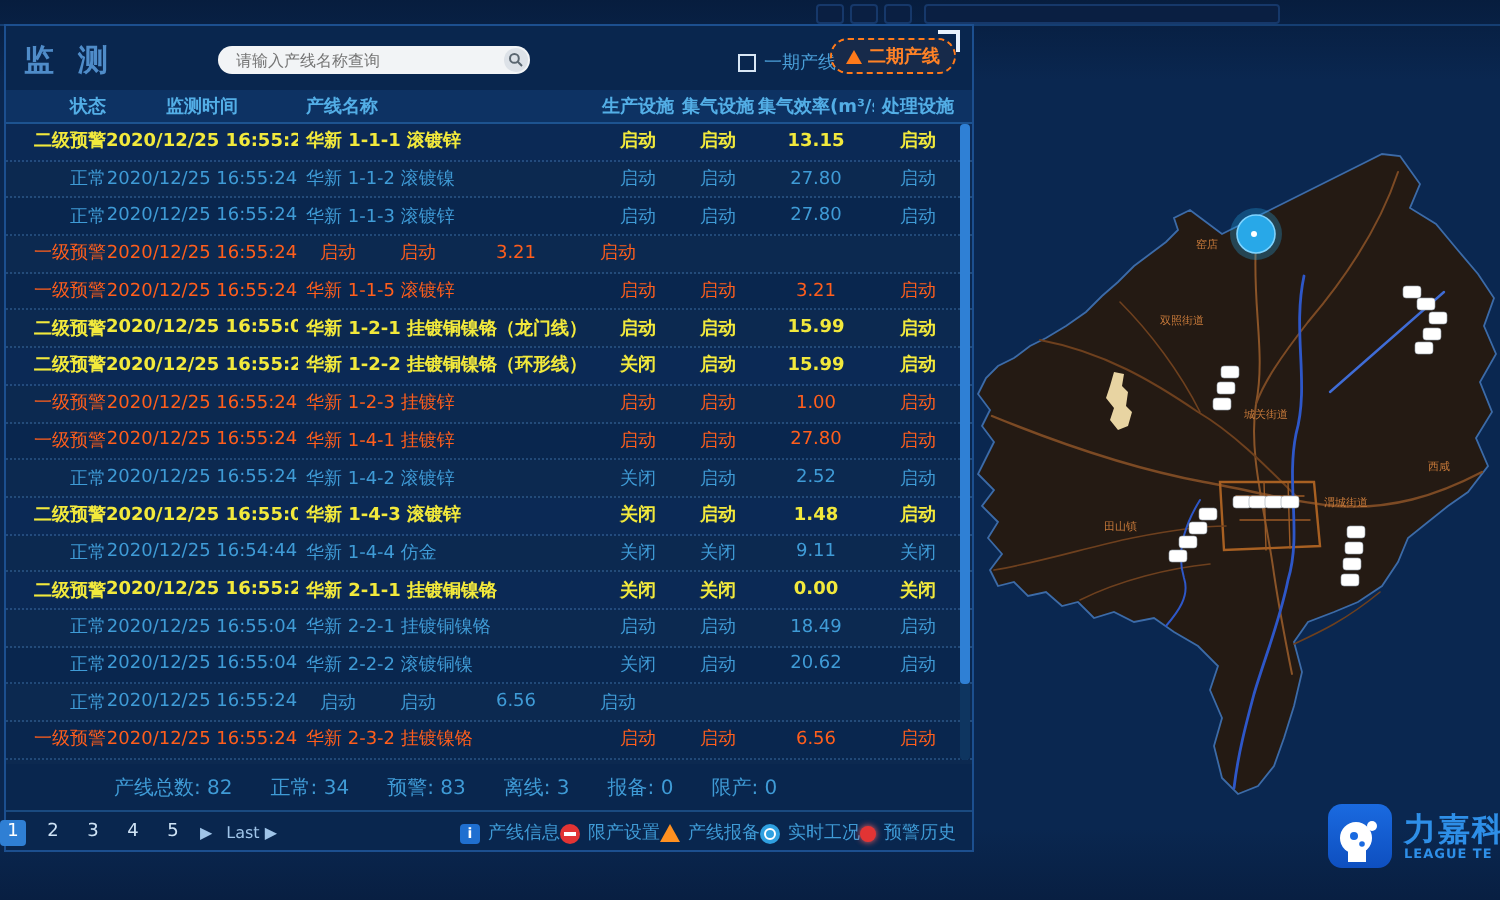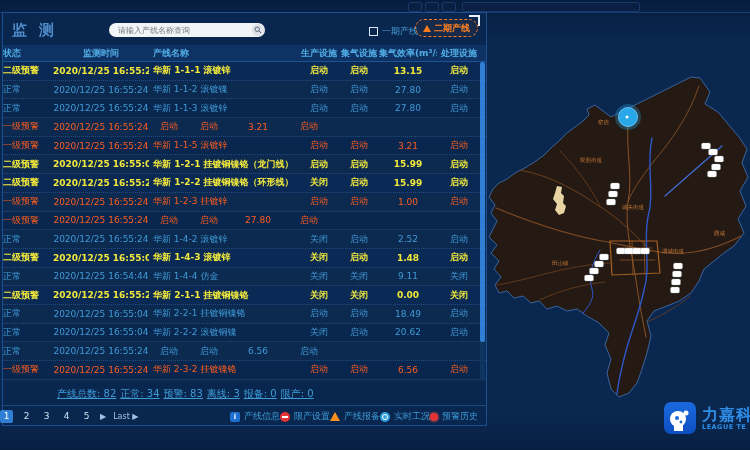--- a/index.html
+++ b/index.html
@@ -27,37 +27,37 @@
   .chk{width:7px;height:7px;border:1px solid #d8e6f5;background:transparent;flex:none;}
   .chklabel{font-size:9px;color:#4a9fd8;}
   .phase2{position:absolute;left:412px;top:6px;height:18px;padding:0 7px;display:flex;align-items:center;gap:3px;
     border:1px dashed #ff7a1a;border-radius:10px;cursor:pointer;background:rgba(255,120,20,.06);box-sizing:border-box;}
   .flagicon{width:0;height:0;border-left:4px solid transparent;border-right:4px solid transparent;border-bottom:7px solid #ff7a1a;}
   .phase2 .lbl{font-size:9px;font-weight:bold;color:#ff8226;}
   
   .thead{display:flex;height:16px;align-items:center;background:#0d3263;border-bottom:1px solid #1d5390;}
   .th{font-size:9px;font-weight:bold;color:#53aee6;white-space:nowrap;}
   .cell{box-sizing:border-box;white-space:nowrap;overflow:hidden;}
-  .c-status{width:50px;text-align:left;}
+  .c-status{width:50px;text-align:right;}
   .c-time{width:96px;text-align:center;}
   .c-name{width:150px;text-align:left;padding-left:4px;}
   .c-sm{width:40px;text-align:center;}
   .c-eff{width:58px;text-align:center;}
   .c-treat{width:44px;text-align:center;}
   .tbody{height:320px;overflow:hidden;position:relative;}
   .trow{display:flex;height:17.7px;align-items:center;font-size:9px;
     border-bottom:1px dotted rgba(80,140,200,.35);cursor:pointer;}
   .trow:nth-child(even){background:rgba(255,255,255,.015);}
   .lv-normal{color:#3f9bd6;}
   .lv-warn1{color:#ff5e1c;}
   .lv-warn2{color:#f2e93c;font-weight:600;background:rgba(16,48,100,.35);}
   .scrollbar{position:absolute;right:1px;top:49px;width:5px;height:318px;background:#0e3560;border-radius:2px;}
   .scrollthumb{position:absolute;left:0;top:0;width:5px;height:280px;background:#2f80d5;border-radius:2px;cursor:pointer;}
   
-  .summary{height:23px;display:flex;align-items:center;gap:4px;padding-left:54px;font-size:10px;color:#3f9bd6;text-decoration:underline;}
+  .summary{height:23px;display:flex;align-items:center;gap:19px;padding-left:54px;font-size:10px;color:#3f9bd6;}
   
   .footer{height:21px;display:flex;align-items:center;border-top:1px solid #1a4a80;padding-right:8px;}
   .pages{display:flex;align-items:center;gap:7px;margin-left:-3px;}
   .page{min-width:13px;height:13px;line-height:13px;text-align:center;font-size:9px;color:#cfe3f5;cursor:pointer;}
   .page.active{background:#2f7fd4;border-radius:2px;color:#fff;}
   .pnext,.plast{font-size:8px;color:#9fc4e8;cursor:pointer;}
   .legend{margin-left:auto;display:flex;align-items:center;}
   .leg{display:flex;align-items:center;cursor:pointer;}
   .leg .lbl{font-size:9px;color:#3f9bd6;}
   .ic{width:10px;height:10px;display:inline-block;position:relative;margin-right:4px;flex:none;}
@@ -190,20 +190,21 @@
         <span class="cell c-time">2020/12/25 16:55:24</span>
         <span class="cell c-name">华新 1-2-3 挂镀锌</span>
         <span class="cell c-sm">启动</span>
         <span class="cell c-sm">启动</span>
         <span class="cell c-eff">1.00</span>
         <span class="cell c-treat">启动</span>
       </div>
       <div class="trow lv-warn1">
         <span class="cell c-status">一级预警</span>
         <span class="cell c-time">2020/12/25 16:55:24</span>
+        <span class="cell c-name">华新 1-4-1 挂镀锌</span>
         <span class="cell c-sm">启动</span>
         <span class="cell c-sm">启动</span>
         <span class="cell c-eff">27.80</span>
         <span class="cell c-treat">启动</span>
       </div>
       <div class="trow lv-normal">
         <span class="cell c-status">正常</span>
         <span class="cell c-time">2020/12/25 16:55:24</span>
         <span class="cell c-name">华新 1-4-2 滚镀锌</span>
         <span class="cell c-sm">关闭</span>

